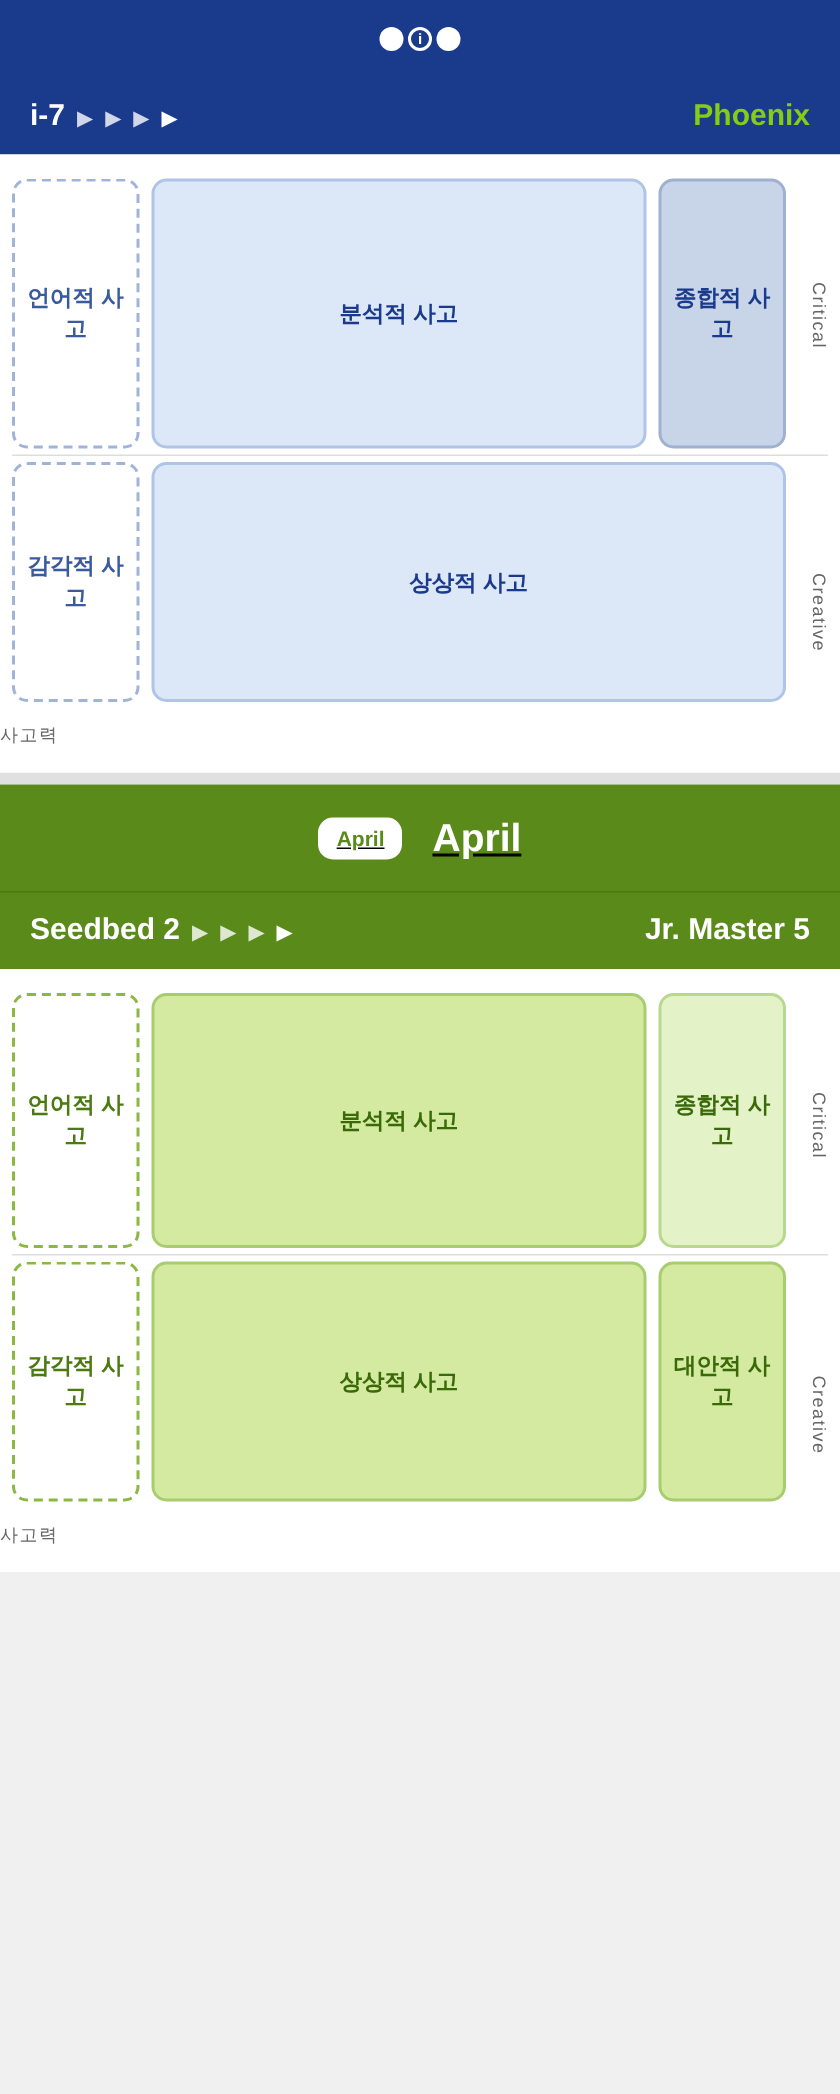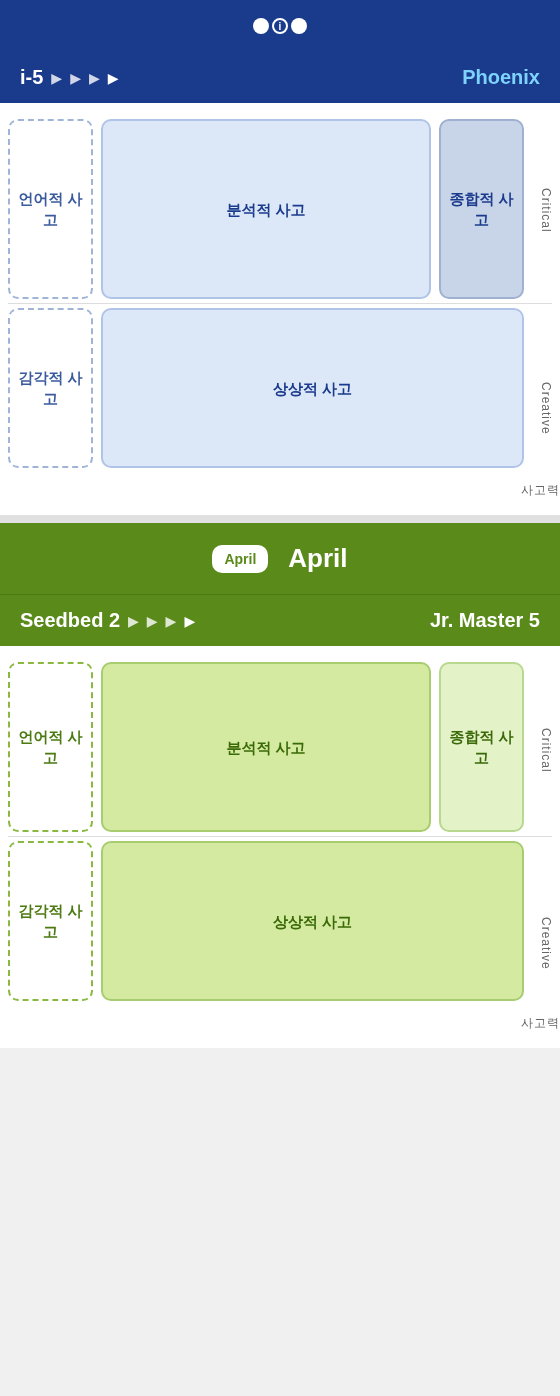--- a/index.html
+++ b/index.html
@@ -66,21 +66,21 @@
     .nav-arrow {
       color: white;
       font-size: 14px;
       opacity: 0.8;
     }
     .nav-arrow-filled {
       color: white;
       font-size: 14px;
     }
     .nav-subtitle {
-      color: #7dd3fc;
+      color: #84cc16;
       font-size: 20px;
       font-weight: 700;
       margin-left: auto;
     }
 
     .card {
       border-radius: 10px;
       display: flex;
       align-items: center;
       justify-content: center;
@@ -112,20 +112,21 @@
     }
 
     
     .april-header {
       background: #5a8a1a;
       display: flex;
       align-items: center;
       justify-content: center;
       padding: 20px;
       gap: 20px;
+      text-decoration: underline;
     }
     .april-badge {
       background: white;
       border-radius: 10px;
       padding: 6px 12px;
       font-size: 14px;
       font-weight: 700;
       color: #5a8a1a;
     }
     .april-title {
@@ -167,21 +168,21 @@
     }
     .card.solid-green-pale {
       border: 2px solid #b8d890;
       background: #e4f2c8;
       color: #3a6a08;
     }
 
     .bottom-axis {
       display: flex;
       align-items: center;
-      justify-content: flex-end;
+      justify-content: flex-start;
       padding: 6px 0 8px;
       font-size: 12px;
       color: #666;
       letter-spacing: 1px;
     }
 
     .blue-section {
       background: white;
     }
     .green-section {
@@ -197,21 +198,21 @@
       <div class="logo-circle"></div>
       <div class="logo-circle logo-i">i</div>
       <div class="logo-circle"></div>
     </div>
   </div>
 </div>
 
 <div class="blue-section">
 
   <div class="nav-bar">
-    <span class="nav-title">i-5</span>
+    <span class="nav-title">i-7</span>
     <span class="nav-arrow">▶</span>
     <span class="nav-arrow">▶</span>
     <span class="nav-arrow">▶</span>
     <span class="nav-arrow-filled">▶</span>
     <span class="nav-subtitle">Phoenix</span>
   </div>
 
   <div style="position:relative; padding: 8px 0 8px 0; background:white;">
 
     <div style="display:flex; gap:8px; padding: 8px 36px 4px 8px; align-items:stretch;">
@@ -280,20 +281,22 @@
       </div>
     </div>
 
     <div style="height:1px; background:#ddd; margin: 0 8px 0 8px;"></div>
 
     <div style="display:flex; gap:8px; padding: 4px 36px 8px 8px; align-items:stretch;">
       <div class="card dashed-green" style="width:85px; min-height:160px;">감각적
 사고</div>
       <div class="card solid-green-light" style="flex:1; min-height:160px;">상상적
 사고</div>
+      <div class="card solid-green-light" style="width:85px; min-height:160px;">대안적
+사고</div>
 
       <div style="position:absolute; right:0; bottom:8px; width:28px; display:flex; align-items:center; justify-content:center; top:50%;">
         <span style="writing-mode:vertical-rl; font-size:12px; color:#666; letter-spacing:1px;">Creative</span>
       </div>
     </div>
 
     <div class="bottom-axis">
       <span style="font-size:12px; color:#666;">사고력</span>
     </div>
 

